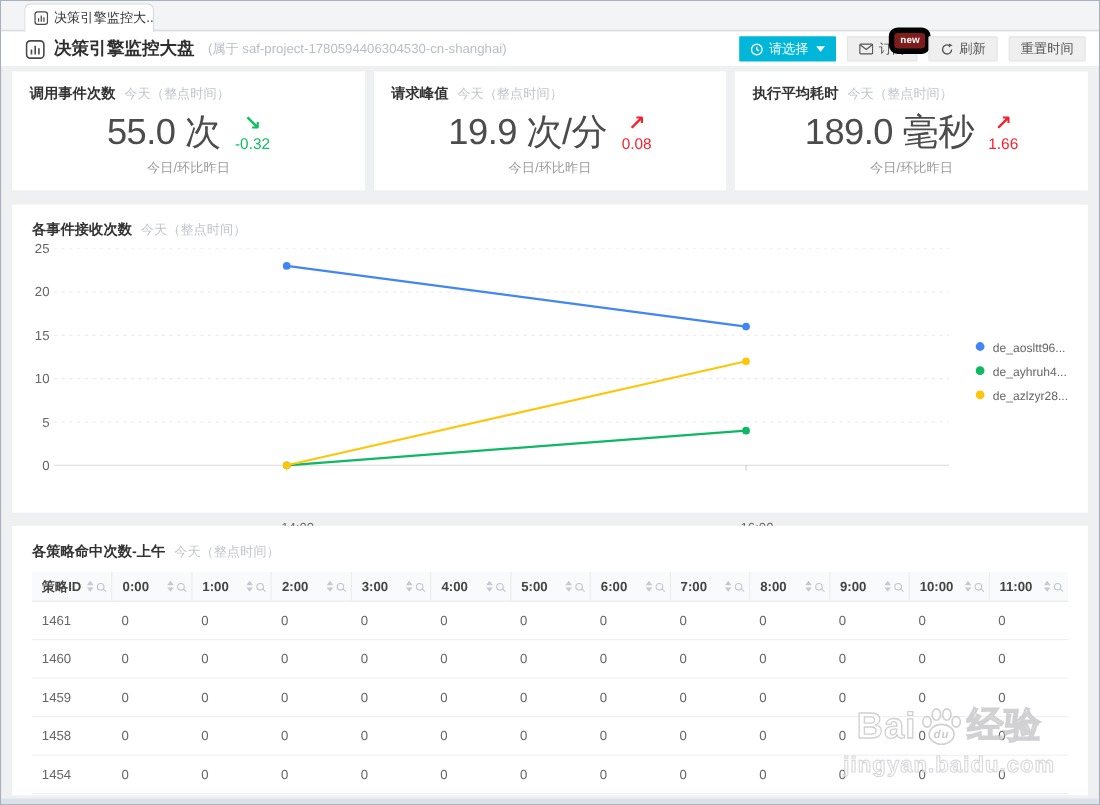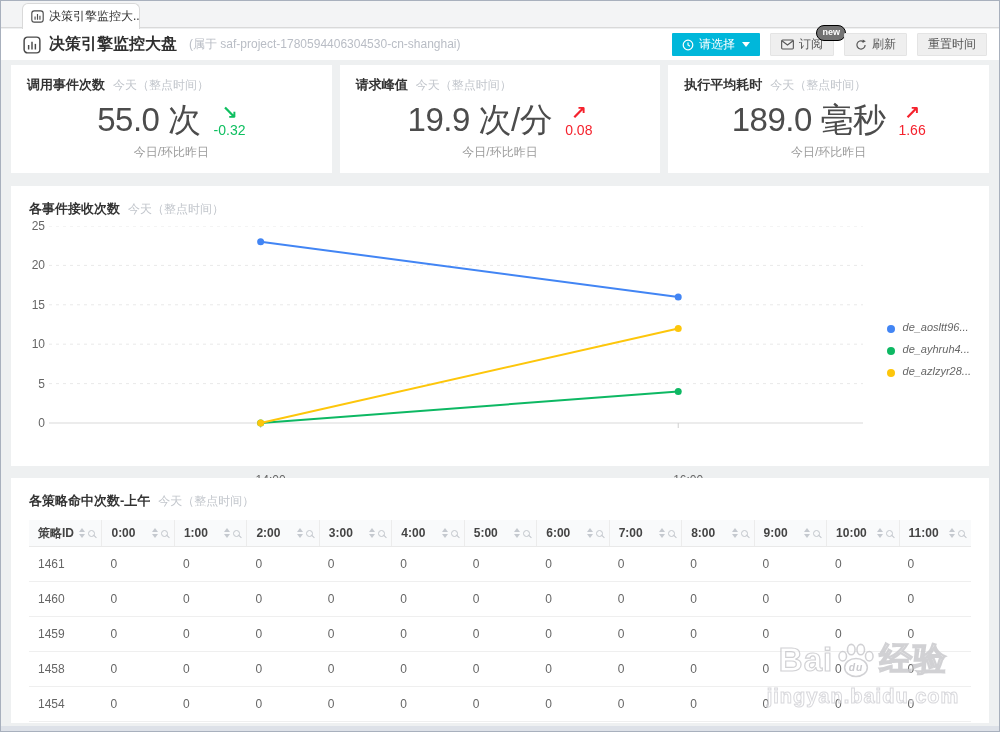--- a/index.html
+++ b/index.html
@@ -16,21 +16,21 @@
     display:flex; align-items:center; gap:5px; padding:0 8px; font-size:12px; color:#333; white-space:nowrap; overflow:hidden; }
   
   .header { position:absolute; left:0; top:28px; right:0; height:31px; background:#fff; display:flex; align-items:center; padding-left:22px; }
   .page-title { font-size:16px; font-weight:bold; color:#2f2f2f; margin-left:8px; }
   .page-subtitle { font-size:12px; color:#b9bdc5; margin-left:12px; }
   .toolbar { position:absolute; right:12px; top:32px; display:flex; gap:10px; align-items:center; }
   .btn { height:23px; display:flex; align-items:center; gap:5px; padding:0 10px; font-size:12px; border-radius:1px; cursor:pointer; position:relative; white-space:nowrap; }
   .btn-primary { background:#00b7da; color:#fff; }
   .btn-gray { background:#efefef; color:#555; border:1px solid #e4e4e4; }
   .caret-dn { width:0; height:0; border-left:4px solid transparent; border-right:4px solid transparent; border-top:5px solid #fff; margin-left:2px; }
-  .badge-new { position:absolute; top:-9px; right:-13px; background:#737373; color:#fff; font-size:9px; line-height:1; padding:2px 5px 3px; border-radius:8px; border:1px solid #000000; font-weight:bold; }
+  .badge-new { position:absolute; top:-9px; right:-13px; background:#7f1d1d; color:#fff; font-size:9px; line-height:1; padding:2px 5px 3px; border-radius:8px; border:5px solid #000000; font-weight:bold; }
   
   .cards { position:absolute; left:10px; right:10px; top:64px; height:108px; display:flex; gap:8px; }
   .card { flex:1; background:#fff; padding:11px 16px; }
   .card-title-row { display:flex; align-items:baseline; gap:8px; }
   .card-title { font-size:13px; font-weight:bold; color:#333; }
   .card-subtitle { font-size:12px; color:#c2c6cc; }
   .card-value-row { display:flex; justify-content:center; align-items:flex-end; margin-top:9px; }
   .big-value { font-size:33px; color:#4c4c4c; line-height:1.05; letter-spacing:-0.5px; }
   .delta-block { margin-left:13px; display:flex; flex-direction:column; align-items:center; }
   .delta-arrow { font-size:19px; font-weight:bold; line-height:1; }
@@ -42,21 +42,21 @@
   .panel-title { font-size:13px; font-weight:bold; color:#333; }
   .panel-subtitle { font-size:12px; color:#c2c6cc; }
   
   .chart-panel { top:185px; height:280px; }
   .plot { position:absolute; left:38px; top:40px; width:814px; height:203px; }
   .ylabels { position:absolute; left:6px; top:40px; width:28px; height:197px; }
   .ylabel { position:absolute; right:0; width:28px; text-align:right; font-size:12px; color:#666; }
   .xlabels { position:absolute; left:38px; top:246px; width:814px; height:16px; }
   .xlabel { position:absolute; width:50px; text-align:right; font-size:12px; color:#666;margin-top:41px; }
   .legend { position:absolute; right:18px; top:125px; }
-  .legend-item { display:flex; align-items:flex-end; gap:8px; height:22px; cursor:pointer;font-style:italic; }
+  .legend-item { display:flex; align-items:flex-start; gap:8px; height:22px; cursor:pointer; }
   .legend-dot { width:8px; height:8px; border-radius:50%; }
   .legend-label { font-size:11px; color:#666; }
   
   .table-panel { top:477px; height:245px; }
   .grid-table { margin:10px 18px 0; }
   .thead { display:grid; grid-template-columns:repeat(13,1fr); height:27px; background:#f9fafb; border-bottom:1px solid #e9e9e9; }
   .th { display:flex; align-items:center; justify-content:space-between; padding:0 6px 0 9px; font-size:12px; font-weight:bold; color:#444; border-left:1px solid #ececec; overflow:hidden; cursor:pointer; }
   .th:first-child { border-left:none; }
   .th-icons { display:flex; align-items:center; gap:3px; flex-shrink:0; }
   .sort { display:flex; flex-direction:column; gap:2px; cursor:pointer; }

